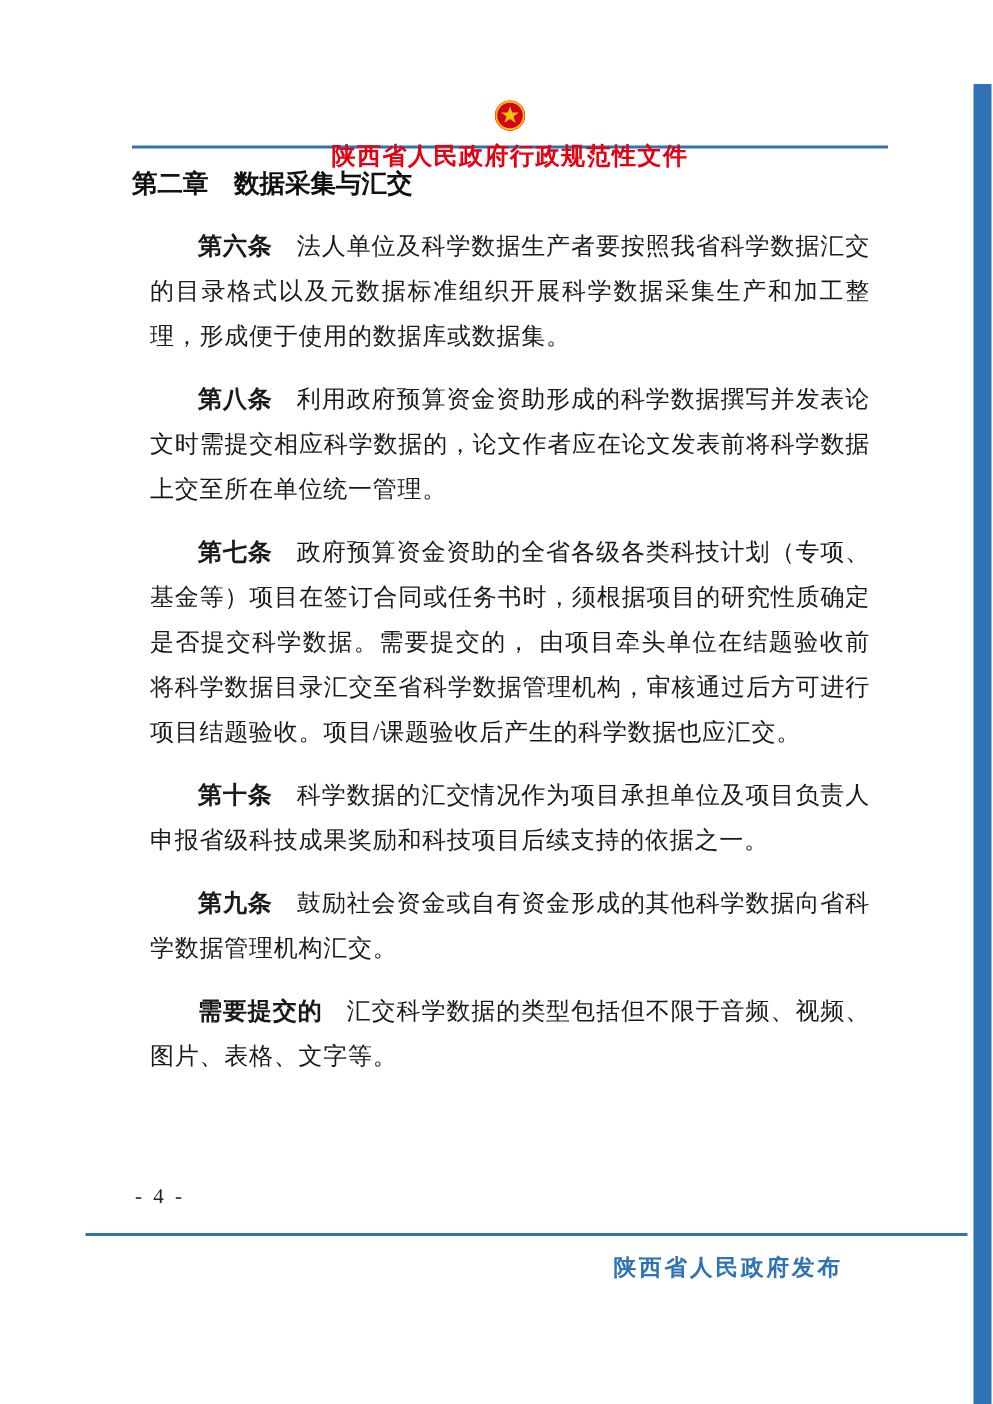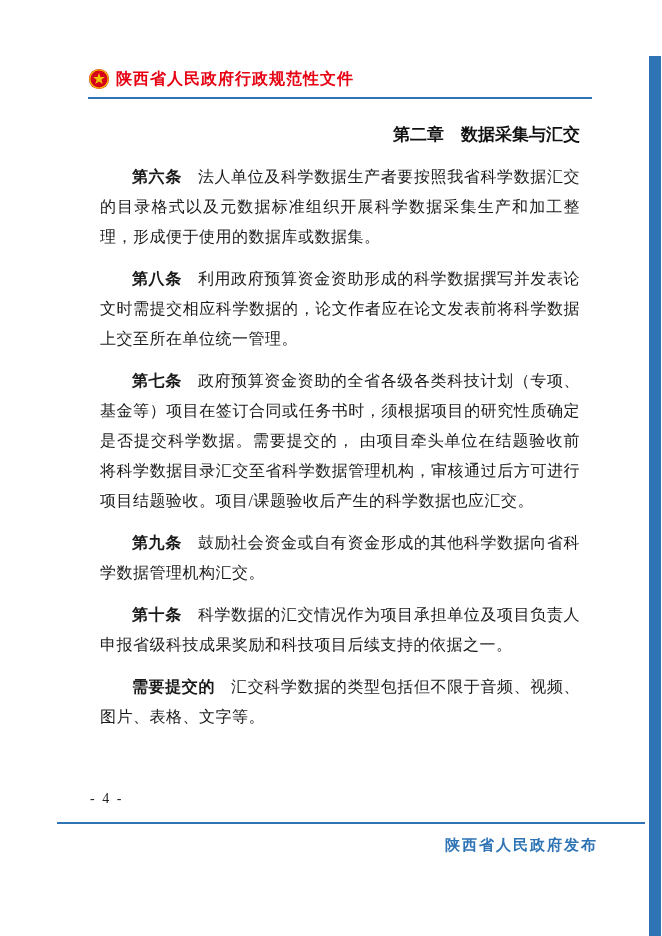--- a/index.html
+++ b/index.html
@@ -17,21 +17,21 @@
     top:56px;right:1px;bottom:0;
     width:12px;
     background:#2e74b5;
   }
   
   .header{
     position:absolute;
     top:66px;left:88px;width:504px;
   }
   .header-row{
-    display:flex;align-items:center;gap:6px;height:26px;
+    display:flex;align-items:center;gap:6px;height:26px;flex-direction:column;
   }
   .emblem{width:22px;height:22px;flex:0 0 auto;display:block;}
   .header-title{
     font-family:"Liberation Sans","DejaVu Sans",sans-serif;
     font-weight:bold;
     font-size:16px;
     color:#e60012;
     letter-spacing:1px;
     white-space:nowrap;
   }
@@ -39,23 +39,23 @@
     margin-top:5px;
     height:2px;
     background:#2e74b5;
   }
   
   .main{
     position:absolute;
     top:108px;left:88px;width:504px;
   }
   .chapter{
-    margin:12px;
+    margin:0;
     padding:0;
-    text-align:right;
+    text-align:left;
     font-family:"Liberation Sans","DejaVu Sans",sans-serif;
     font-weight:bold;
     font-size:17px;
     line-height:30px;
     color:#111;
   }
   .article{
     margin:12px;
     padding:0;
     font-size:16px;
@@ -83,21 +83,21 @@
     line-height:22px;
   }
   .footer-rule{
     margin:12px 17px 0 57px;
     height:2px;
     background:#2e74b5;
   }
   .publisher{
     margin-top:12px;
     text-align:right;
-    padding-right:64px;
+    padding-right:100px;
     font-family:"Liberation Sans","DejaVu Sans",sans-serif;
     font-weight:bold;
     font-size:15px;
     letter-spacing:2px;
     color:#2e74b5;
   }
 </style>
 </head>
 <body>
 
@@ -120,23 +120,23 @@
   <main class="main">
 
     <h2 class="chapter">第二章　数据采集与汇交</h2>
 
     <p class="article"><span class="label">第六条</span><span>法人单位及科学数据生产者要按照我省科学数据汇交的目录格式以及元数据标准组织开展科学数据采集生产和加工整理，形成便于使用的数据库或数据集。</span></p>
 
     <p class="article"><span class="label">第八条</span><span>利用政府预算资金资助形成的科学数据撰写并发表论文时需提交相应科学数据的，论文作者应在论文发表前将科学数据上交至所在单位统一管理。</span></p>
 
     <p class="article"><span class="label">第七条</span><span>政府预算资金资助的全省各级各类科技计划（专项、基金等）项目在签订合同或任务书时，须根据项目的研究性质确定是否提交科学数据。需要提交的， 由项目牵头单位在结题验收前将科学数据目录汇交至省科学数据管理机构，审核通过后方可进行项目结题验收。项目/课题验收后产生的科学数据也应汇交。</span></p>
 
+    <p class="article"><span class="label">第十条</span><span>科学数据的汇交情况作为项目承担单位及项目负责人申报省级科技成果奖励和科技项目后续支持的依据之一。</span></p>
+
     <p class="article"><span class="label">第九条</span><span>鼓励社会资金或自有资金形成的其他科学数据向省科学数据管理机构汇交。</span></p>
-
-    <p class="article"><span class="label">第十条</span><span>科学数据的汇交情况作为项目承担单位及项目负责人申报省级科技成果奖励和科技项目后续支持的依据之一。</span></p>
 
     <p class="article"><span class="label">需要提交的</span><span>汇交科学数据的类型包括但不限于音频、视频、图片、表格、文字等。</span></p>
 
 
 
   </main>
 
   <footer class="footer">
     <div class="page-number">- 4 -</div>
     <div class="footer-rule"></div>

